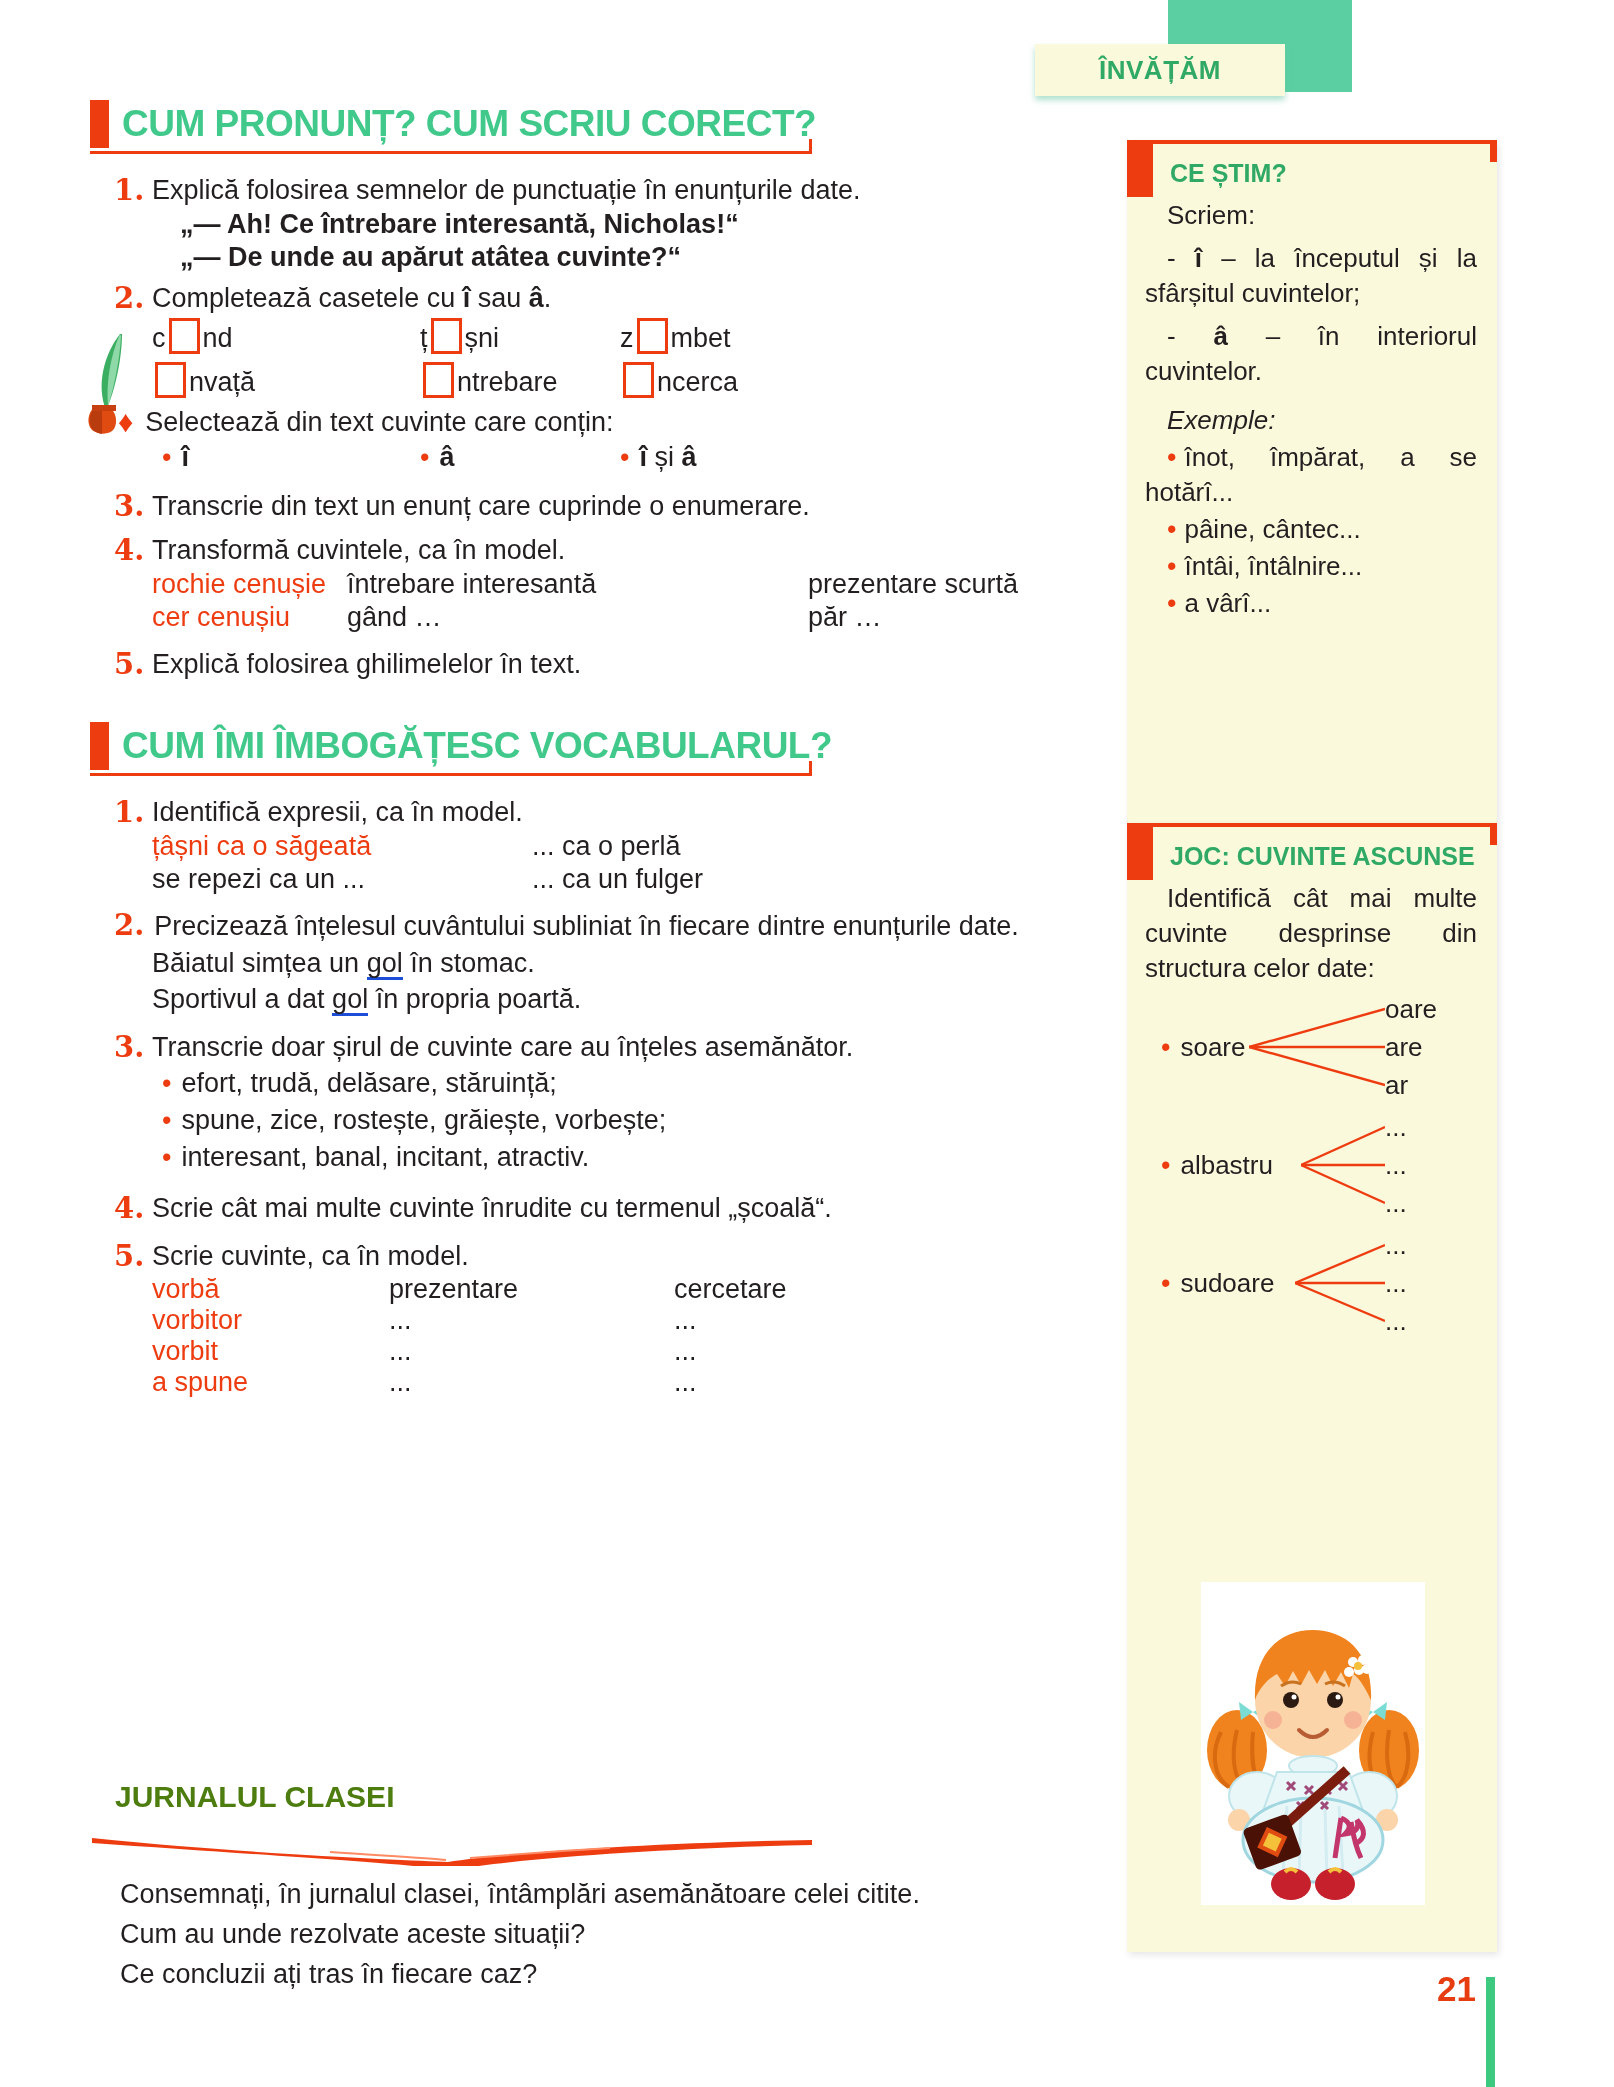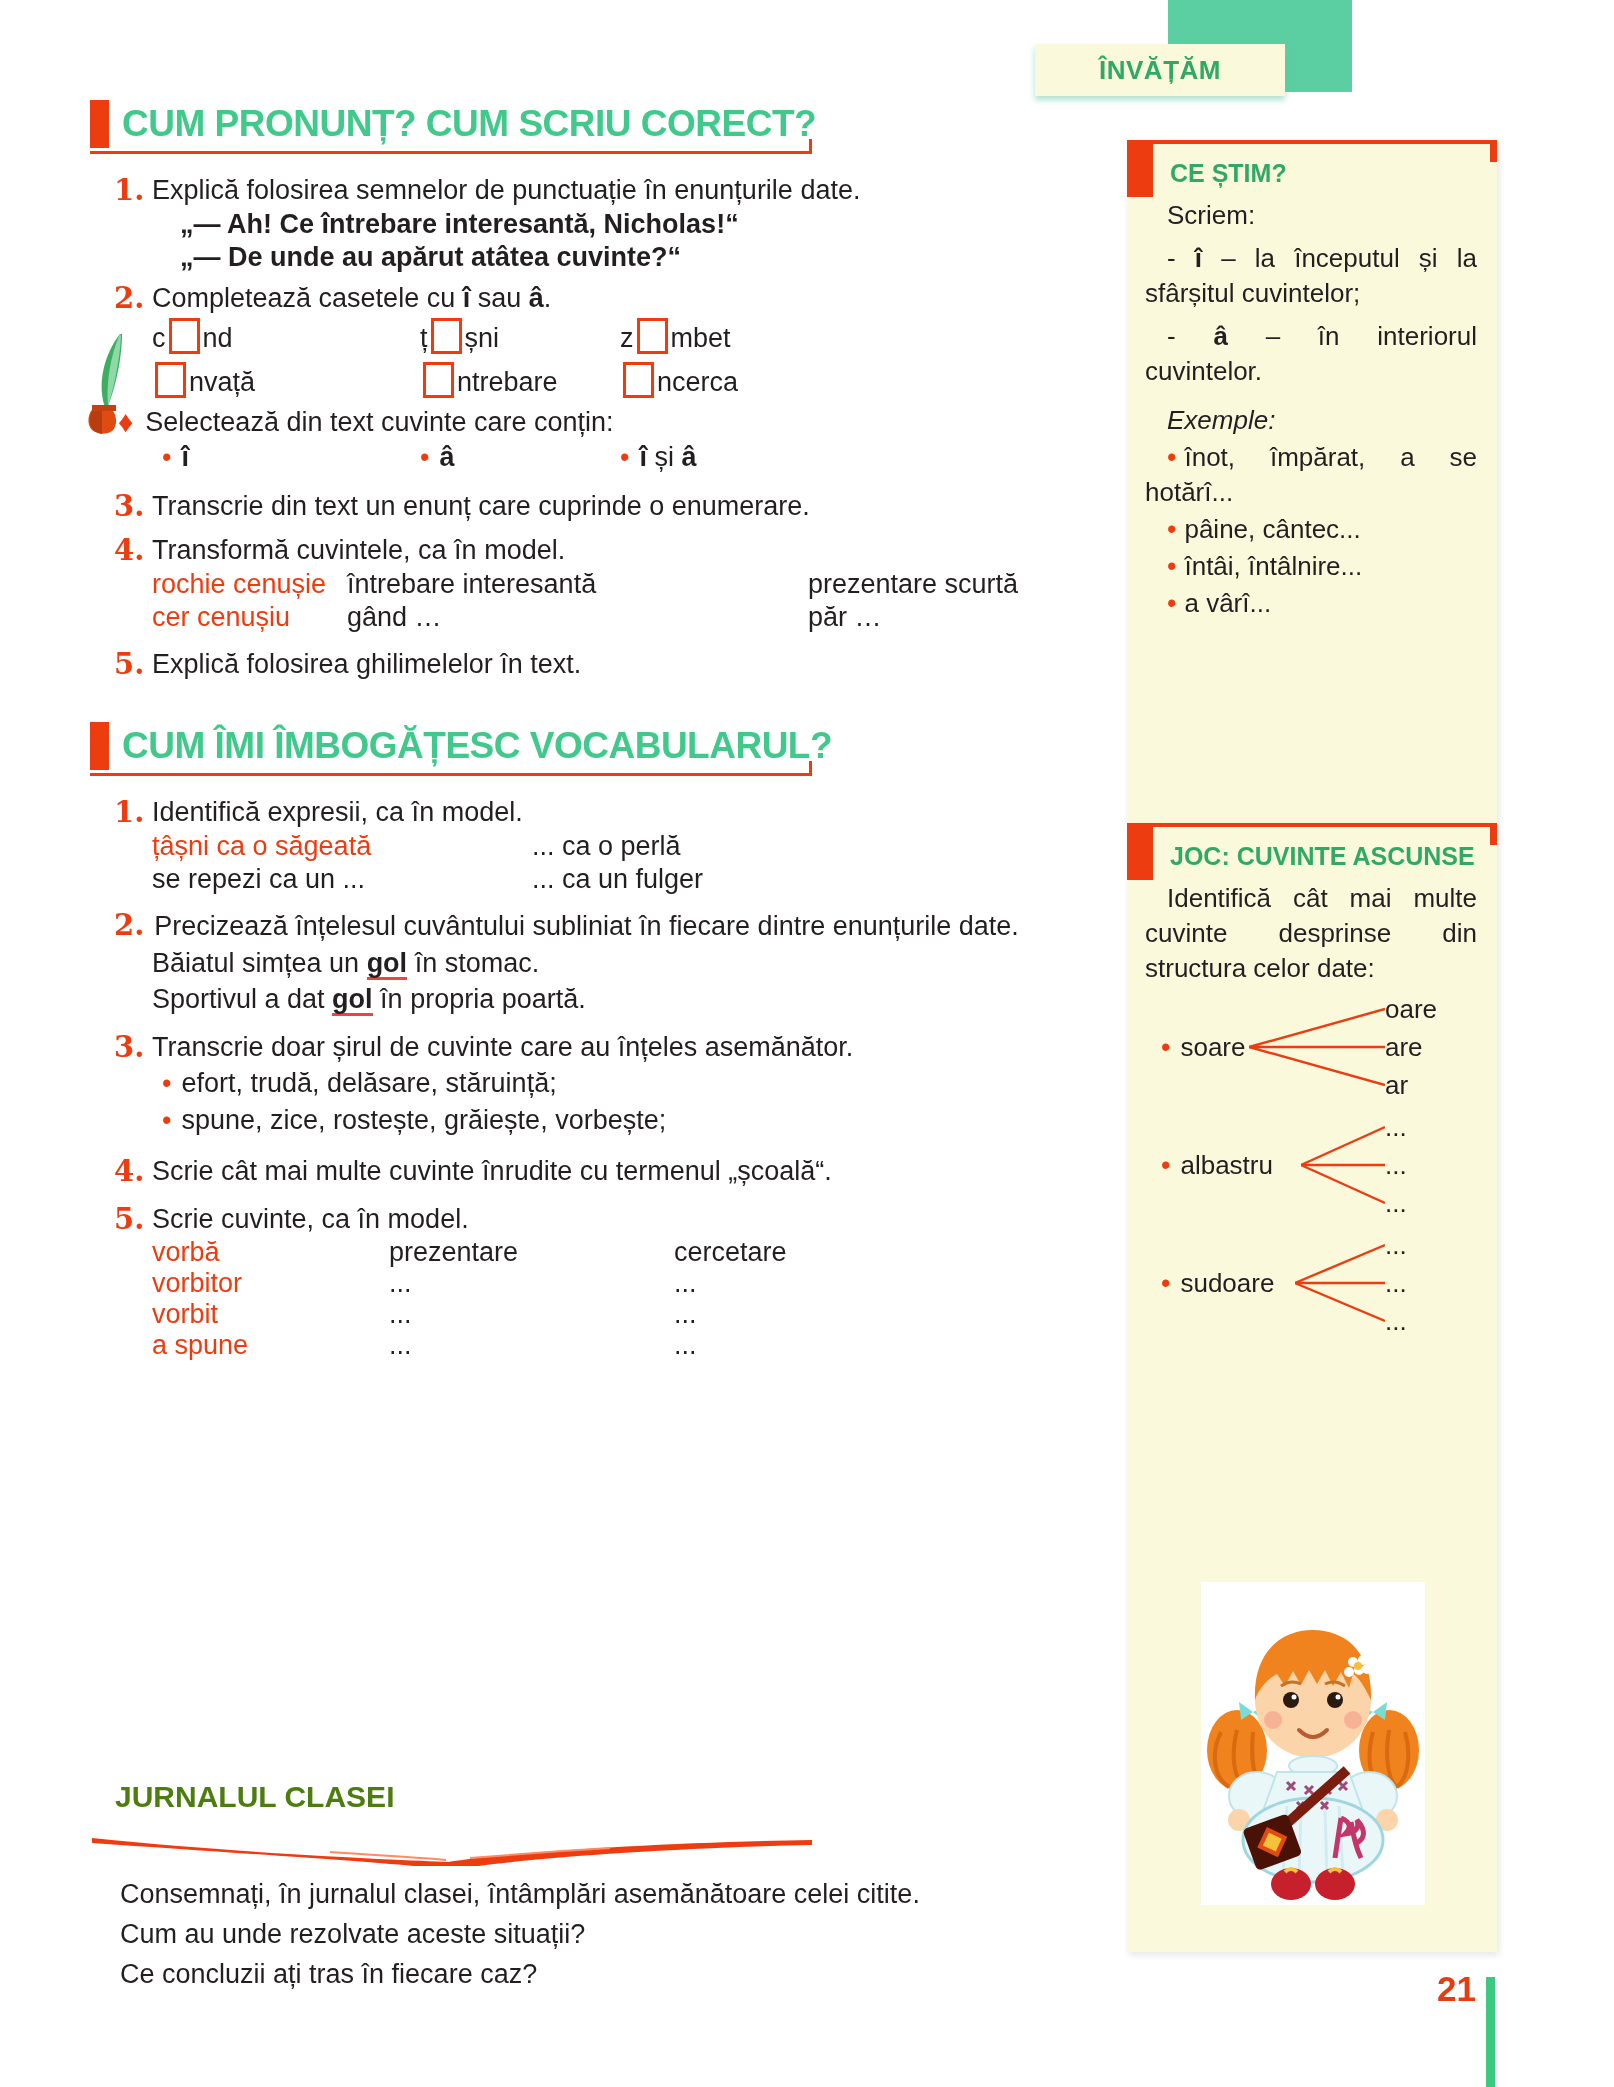--- a/index.html
+++ b/index.html
@@ -39,21 +39,21 @@
   .selrow{display:flex;margin-left:72px;line-height:34px;}
   .selrow .c1{width:258px;}.selrow .c2{width:200px;}
   .dot{color:#ee3c11;margin-right:10px;font-size:27px;}
   .modelrow{display:flex;margin-left:62px;line-height:33px;}
   .modelrow .m1{width:195px;}.modelrow .m2{width:461px;}
   .accent-text{color:#ee3c11;}
   .exprrow{display:flex;margin-left:62px;line-height:33px;}
   .exprrow .p1{width:380px;}
   .wide{text-align:justify;line-height:38px;}
   .sent{margin-left:62px;line-height:36px;}
-  .u{display:inline-block;line-height:27px;border-bottom:3px solid #ef4444;font-weight:bold;}
+  .u{display:inline-block;line-height:27px;border-bottom:3px solid #1d4ed8;}
   .libul{margin-left:72px;line-height:37px;}
   .wordsrow{display:flex;margin-left:62px;line-height:31px;}
   .wordsrow .w1{width:237px;}.wordsrow .w2{width:285px;}
   
   .box{position:absolute;left:1127px;width:370px;background:#fbf9dc;box-sizing:border-box;
     padding:0 20px 0 18px;font-size:26px;line-height:35px;text-align:justify;
     box-shadow:2px 3px 7px rgba(0,0,0,.10);}
   .box::before{content:"";position:absolute;left:0;top:0;right:0;height:4px;background:#ee3c11;}
   .corner-l{position:absolute;left:0;top:0;width:26px;height:57px;background:#ee3c11;}
   .corner-r{position:absolute;right:0;top:0;width:7px;height:22px;background:#ee3c11;}
@@ -184,20 +184,21 @@
   <p class="wide mt10"><span class="num-inline">2.</span><span>Precizează înțelesul cuvântului subliniat în fiecare dintre enunțurile date.</span></p>
   <p class="sent"><span>Băiatul simțea un </span><span class="u">gol</span><span> în stomac.</span></p>
   <p class="sent"><span>Sportivul a dat </span><span class="u">gol</span><span> în propria poartă.</span></p>
 
   <div class="ex mt12">
     <span class="num">3.</span>
     <p>Transcrie doar șirul de cuvinte care au înțeles asemănător.</p>
   </div>
   <p class="libul"><span class="dot">•</span><span>efort, trudă, delăsare, stăruință;</span></p>
   <p class="libul"><span class="dot">•</span><span>spune, zice, rostește, grăiește, vorbește;</span></p>
+  <p class="libul"><span class="dot">•</span><span>interesant, banal, incitant, atractiv.</span></p>
 
   <div class="ex mt14">
     <span class="num">4.</span>
     <p>Scrie cât mai multe cuvinte înrudite cu termenul „școală“.</p>
   </div>
 
   <div class="ex mt12">
     <span class="num">5.</span>
     <p>Scrie cuvinte, ca în model.</p>
   </div>

